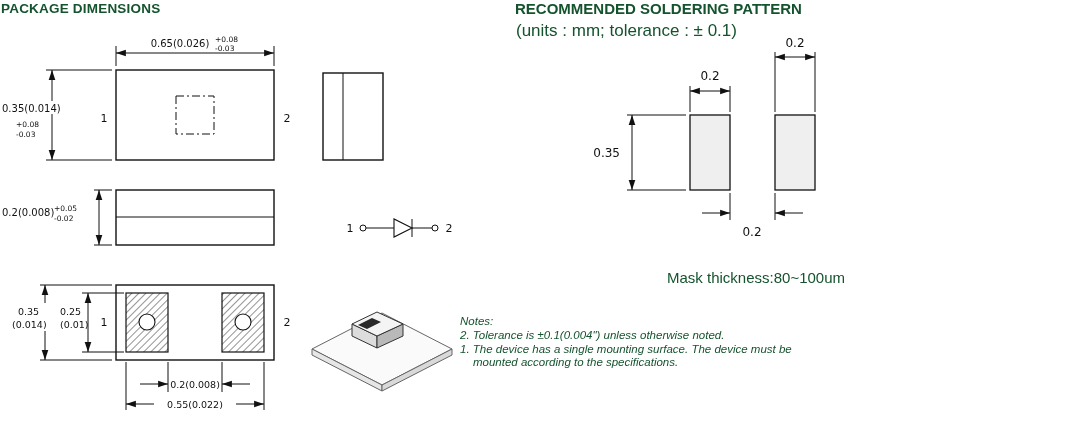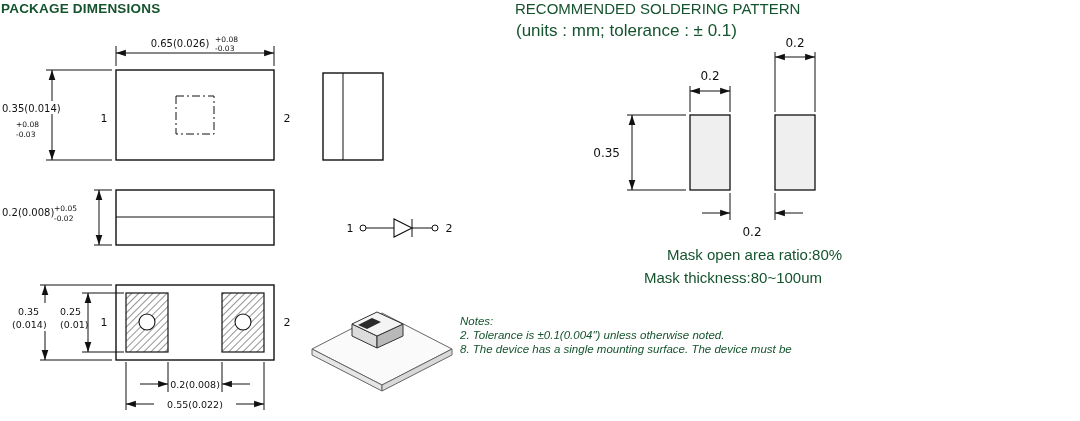--- a/index.html
+++ b/index.html
@@ -1,24 +1,24 @@
 <!DOCTYPE html>
 <html><head>
 <meta charset="utf-8">
 <style>
   * { margin:0; padding:0; box-sizing:border-box; }
   html,body { background:#ffffff; }
   .canvas { position:relative; width:1080px; height:421px; background:#fff; overflow:hidden;
             font-family:"Liberation Sans", sans-serif; color:#14532d; }
   .abs { position:absolute; }
   .pkg-title { left:1px; top:1px; font-size:13.5px; font-weight:bold; letter-spacing:.2px; }
-  .sp-title  { left:515px; top:0px; font-size:15px; font-weight:normal; }
+  .sp-title  { left:515px; top:0px; font-size:15px; font-weight:bold; }
   .sp-sub    { left:516px; top:21px; font-size:17px; }
   .mask1 { left:667px; top:246px; font-size:15px; }
-  .mask2 { left:644px; top:269px; font-size:15px; }
+  .mask2 { left:667px; top:269px; font-size:15px; }
   .notes { left:460px; top:315px; font-size:11.5px; line-height:13.8px; font-style:italic; }
   .notes .cont { padding-left:13px; }
   svg.draw { position:absolute; left:0; top:0; }
   svg text { font-family:"DejaVu Sans", sans-serif; fill:#111; }
   .t75 { font-size:7.5px; }
   .t95 { font-size:9.5px; }
   .t10 { font-size:10px; }
   .t11 { font-size:11px; }
   .t12 { font-size:12px; }
   .s    { stroke:#111; stroke-width:1; fill:none; }
@@ -150,22 +150,22 @@
       <line class="s" x1="632" y1="115" x2="632" y2="190" marker-start="url(#arr)" marker-end="url(#arr)"></line>
       <text x="620" y="157" text-anchor="end" class="t12">0.35</text>
 
       <path class="s" d="M730,193 V220 M775,193 V220"></path>
       <line class="s" x1="702" y1="213" x2="730" y2="213" marker-end="url(#arr)"></line>
       <line class="s" x1="803" y1="213" x2="775" y2="213" marker-end="url(#arr)"></line>
       <text x="752" y="236" text-anchor="middle" class="t12">0.2</text>
     </g>
   </svg>
 
-  <div class="abs mask1">Mask open area ratio:80%</div>
   <div class="abs mask2">Mask thickness:80~100um</div>
 
   <div class="abs notes">
     <div>Notes:</div>
     <div>2. Tolerance is ±0.1(0.004") unless otherwise noted.</div>
-    <div>8. The device has a single mounting surface. The device must be</div>
+    <div>1. The device has a single mounting surface. The device must be</div>
+    <div class="cont">mounted according to the specifications.</div>
   </div>
 
 </div>
 
 </body></html>

